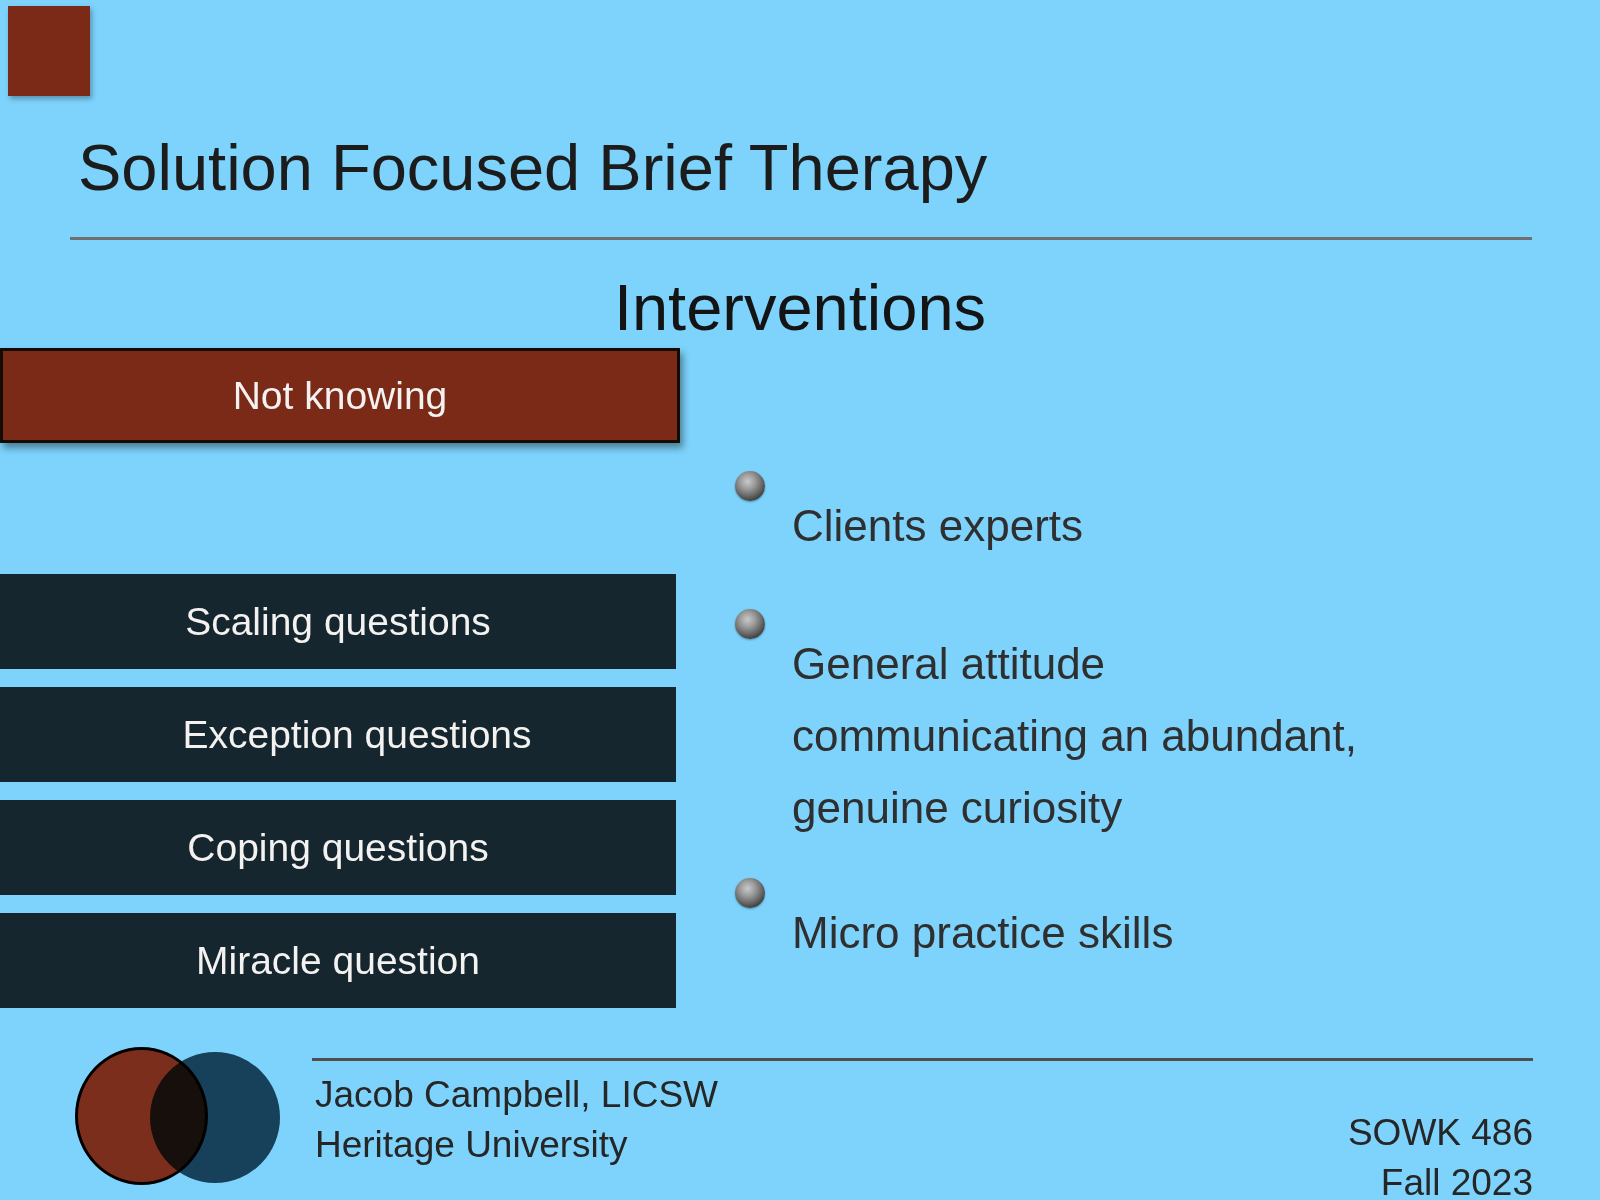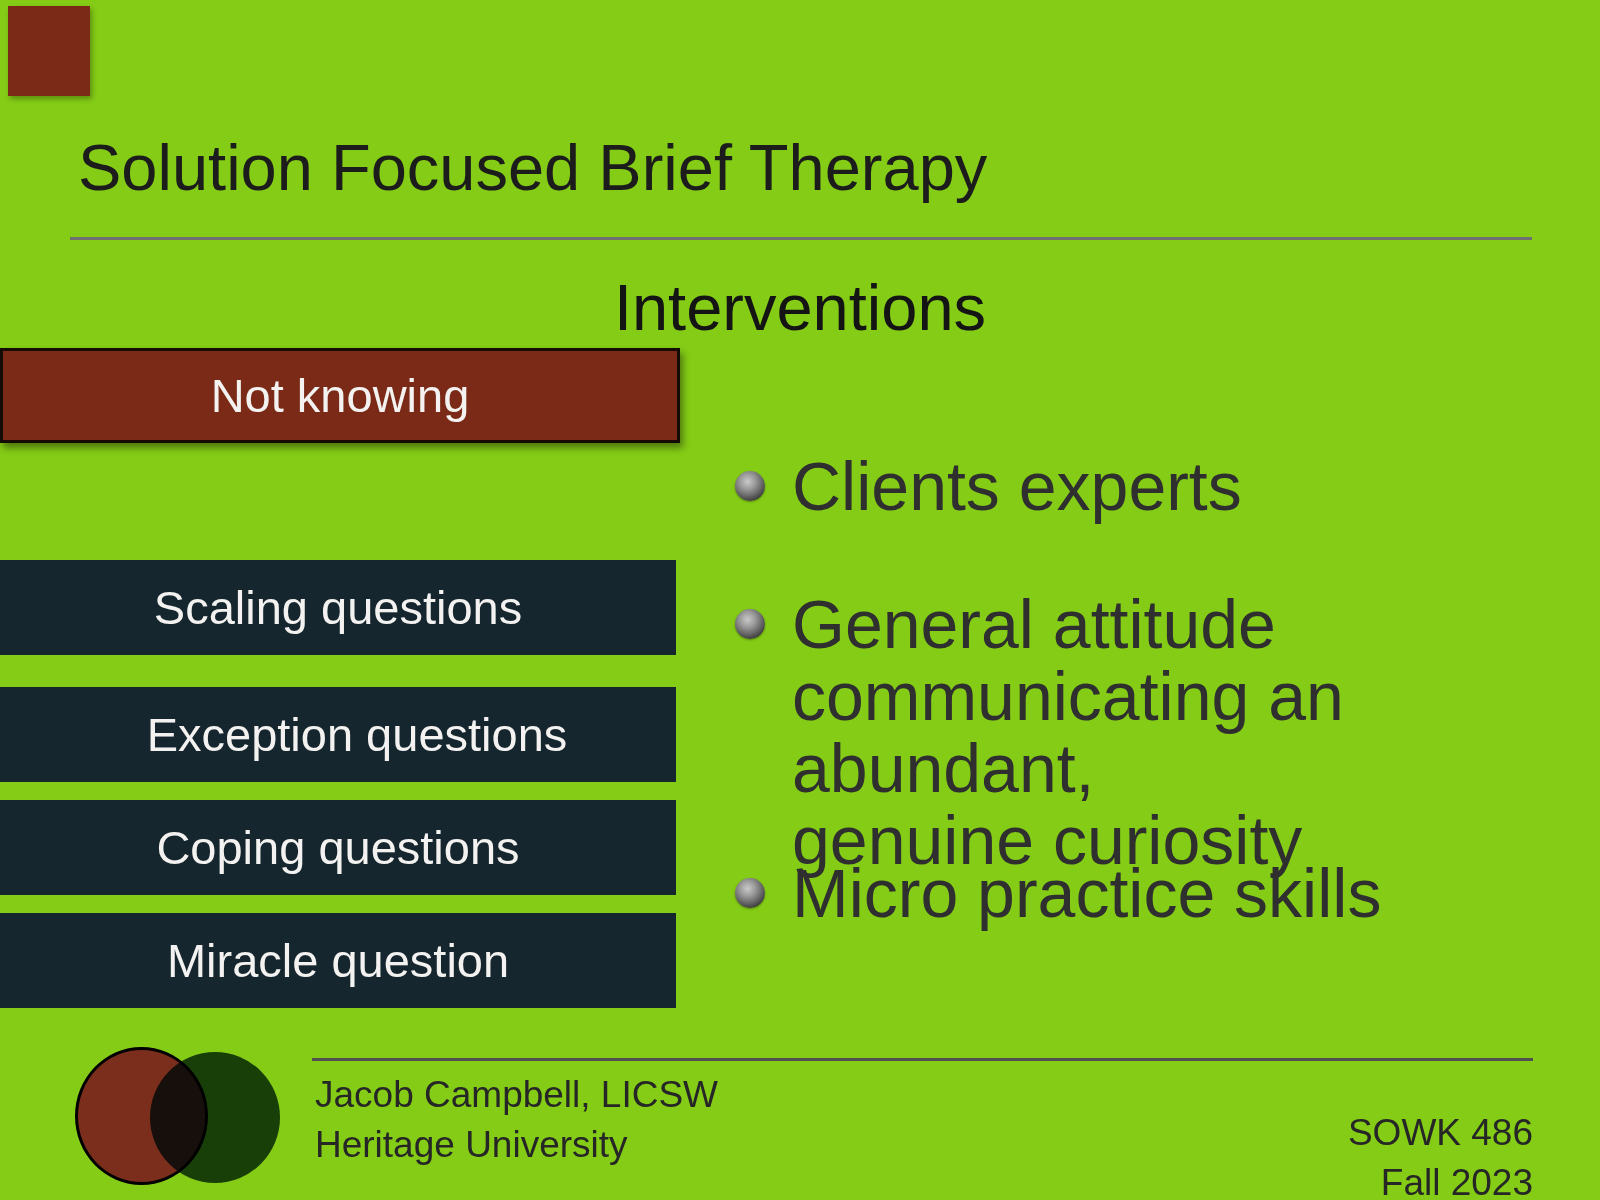--- a/index.html
+++ b/index.html
@@ -1,19 +1,19 @@
 <!DOCTYPE html>
 <html><head>
 <meta charset="utf-8">
 <style>
   html,body{margin:0;padding:0;background:#ffffff;}
   .slide{
     position:relative;
     width:1600px;height:1200px;
-    background:#84cc16;
+    background:#7dd3fc;
     overflow:hidden;
     font-family:"Liberation Sans", sans-serif;
   }
   .corner-accent{
     position:absolute;left:8px;top:6px;width:82px;height:90px;
     box-shadow:2px 3px 5px rgba(0,0,0,0.30);
   }
   .slide-title{
     position:absolute;left:78px;top:133px;
     font-size:65px;line-height:70px;color:#1c1c1c;
@@ -23,42 +23,43 @@
     position:absolute;left:70px;top:237px;width:1462px;height:3px;
     background:#707070;
   }
   .section-heading{
     position:absolute;left:0;top:270px;width:1600px;
     text-align:center;font-size:65px;color:#141414;
   }
   .box{
     position:absolute;left:0;width:676px;height:95px;
     display:flex;align-items:center;justify-content:center;
-    font-size:47px;color:#f3f2f0;
+    font-size:39px;color:#f3f2f0;
     box-sizing:border-box;
   }
   .box.highlight{
     width:680px;
     border:3px solid #140c04;
     box-shadow:3px 5px 7px rgba(0,0,0,0.40);
   }
   .bullet-item{
     position:absolute;left:735px;width:810px;
     display:flex;align-items:flex-start;
   }
   .sphere{
     flex:0 0 30px;width:30px;height:30px;margin-top:21px;
     border-radius:50%;
     background:radial-gradient(circle at 42% 35%, #c9c9c9 0%, #9d9d9d 28%, #6f6f6f 52%, #353535 80%, #141414 100%);
     box-shadow:0 1px 2px rgba(0,0,0,0.35);
   }
   .bullet-text{
     margin-left:27px;
-    font-size:68px;line-height:72px;color:#2f2f2f;
+    font-size:44px;line-height:72px;color:#2f2f2f;
     white-space:pre-line;
+    margin-top:40px;
   }
   .footer-divider{
     position:absolute;left:312px;top:1058px;width:1221px;height:3px;
     background:#4f4f4f;
   }
   .footer-left{
     position:absolute;left:315px;top:1070px;
     font-size:37px;line-height:50px;color:#262626;
   }
   .footer-right{
@@ -85,21 +86,21 @@
 
   <div class="slide-title">Solution Focused Brief Therapy</div>
 
   <div class="title-divider"></div>
 
   <div class="section-heading">Interventions</div>
 
   <div class="box highlight" style="top: 348px; background-color: rgb(122, 42, 22);">
     <span>Not knowing</span>
   </div>
-  <div class="box" style="top: 560px; background-color: rgb(21, 38, 46);">
+  <div class="box" style="top: 574px; background-color: rgb(21, 38, 46);">
     <span>Scaling questions</span>
   </div>
   <div class="box" style="top: 687px; background-color: rgb(21, 38, 46); padding-left: 38px;">
     <span>Exception questions</span>
   </div>
   <div class="box" style="top: 800px; background-color: rgb(21, 38, 46);">
     <span>Coping questions</span>
   </div>
   <div class="box" style="top: 913px; background-color: rgb(21, 38, 46);">
     <span>Miracle question</span>

